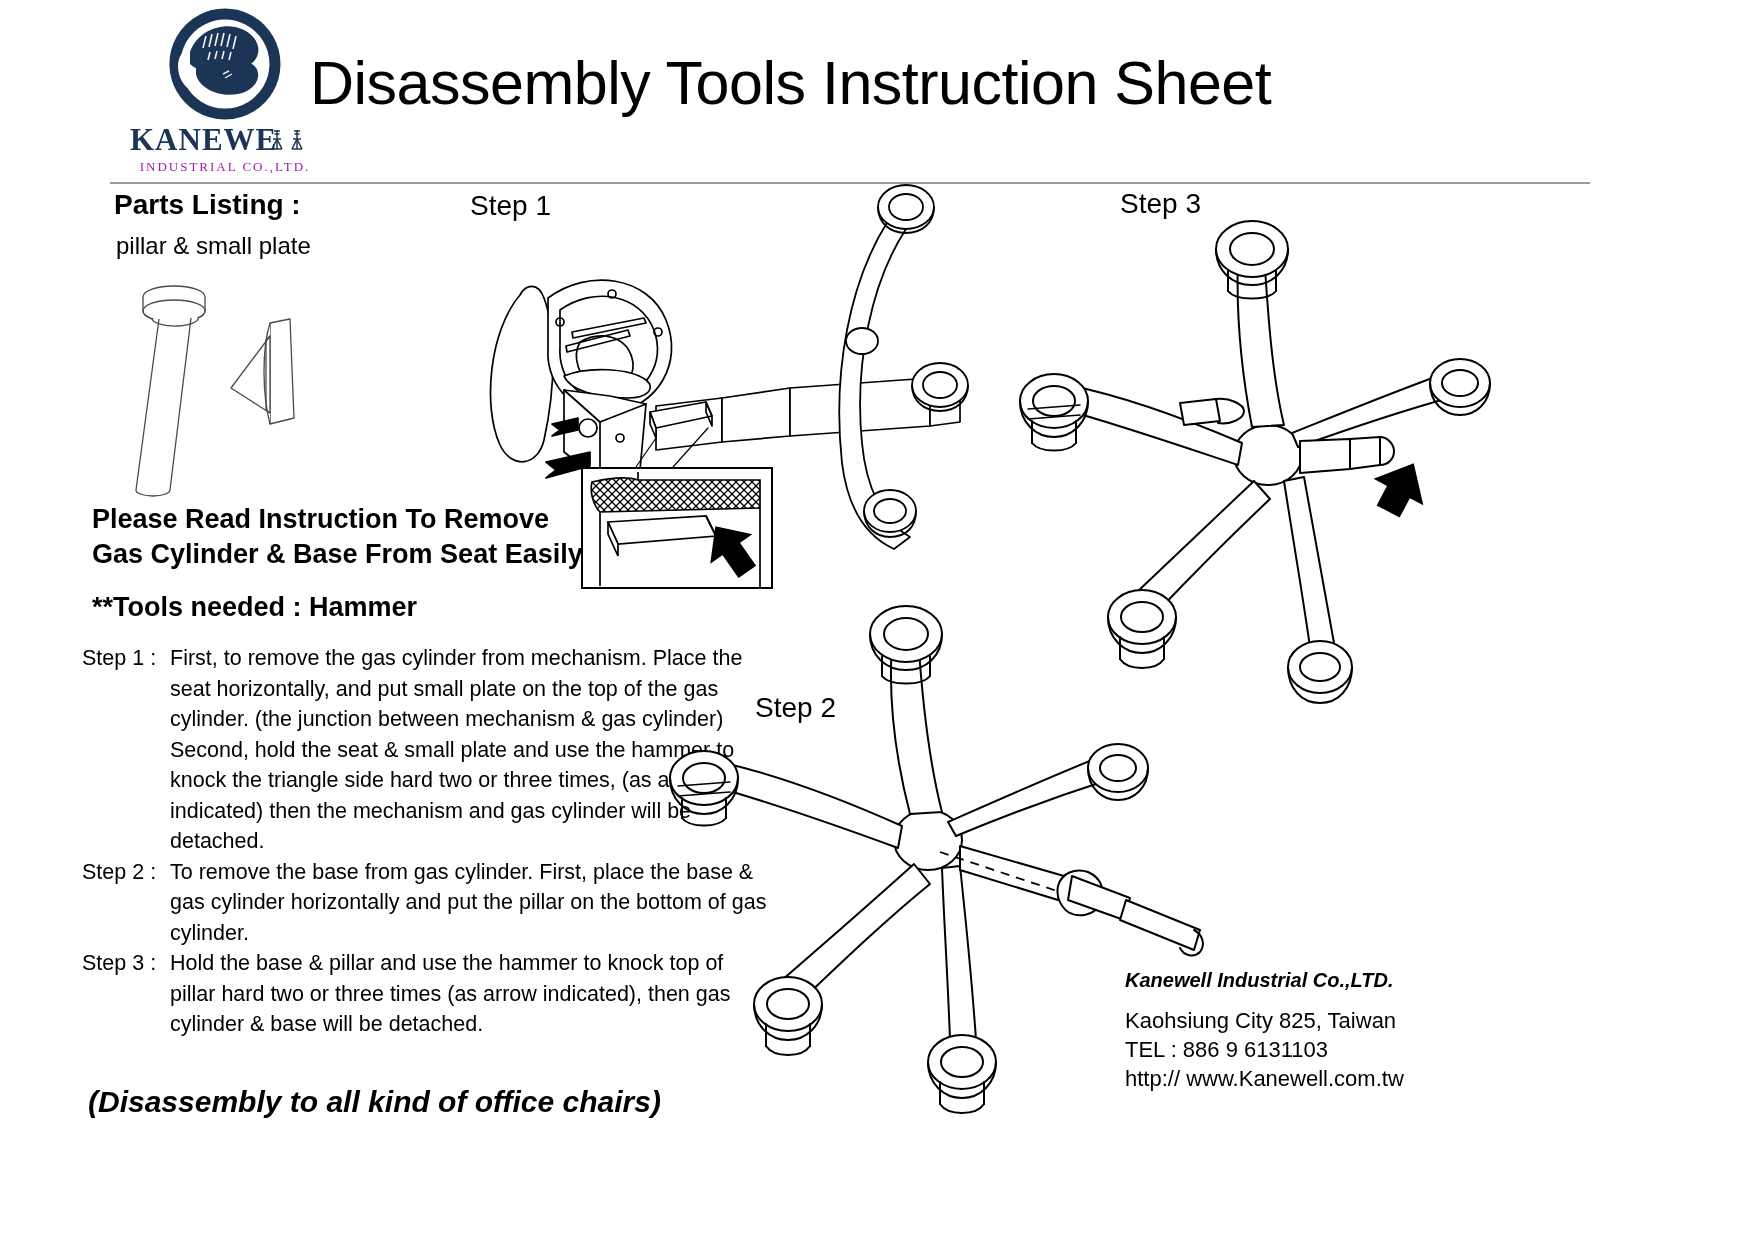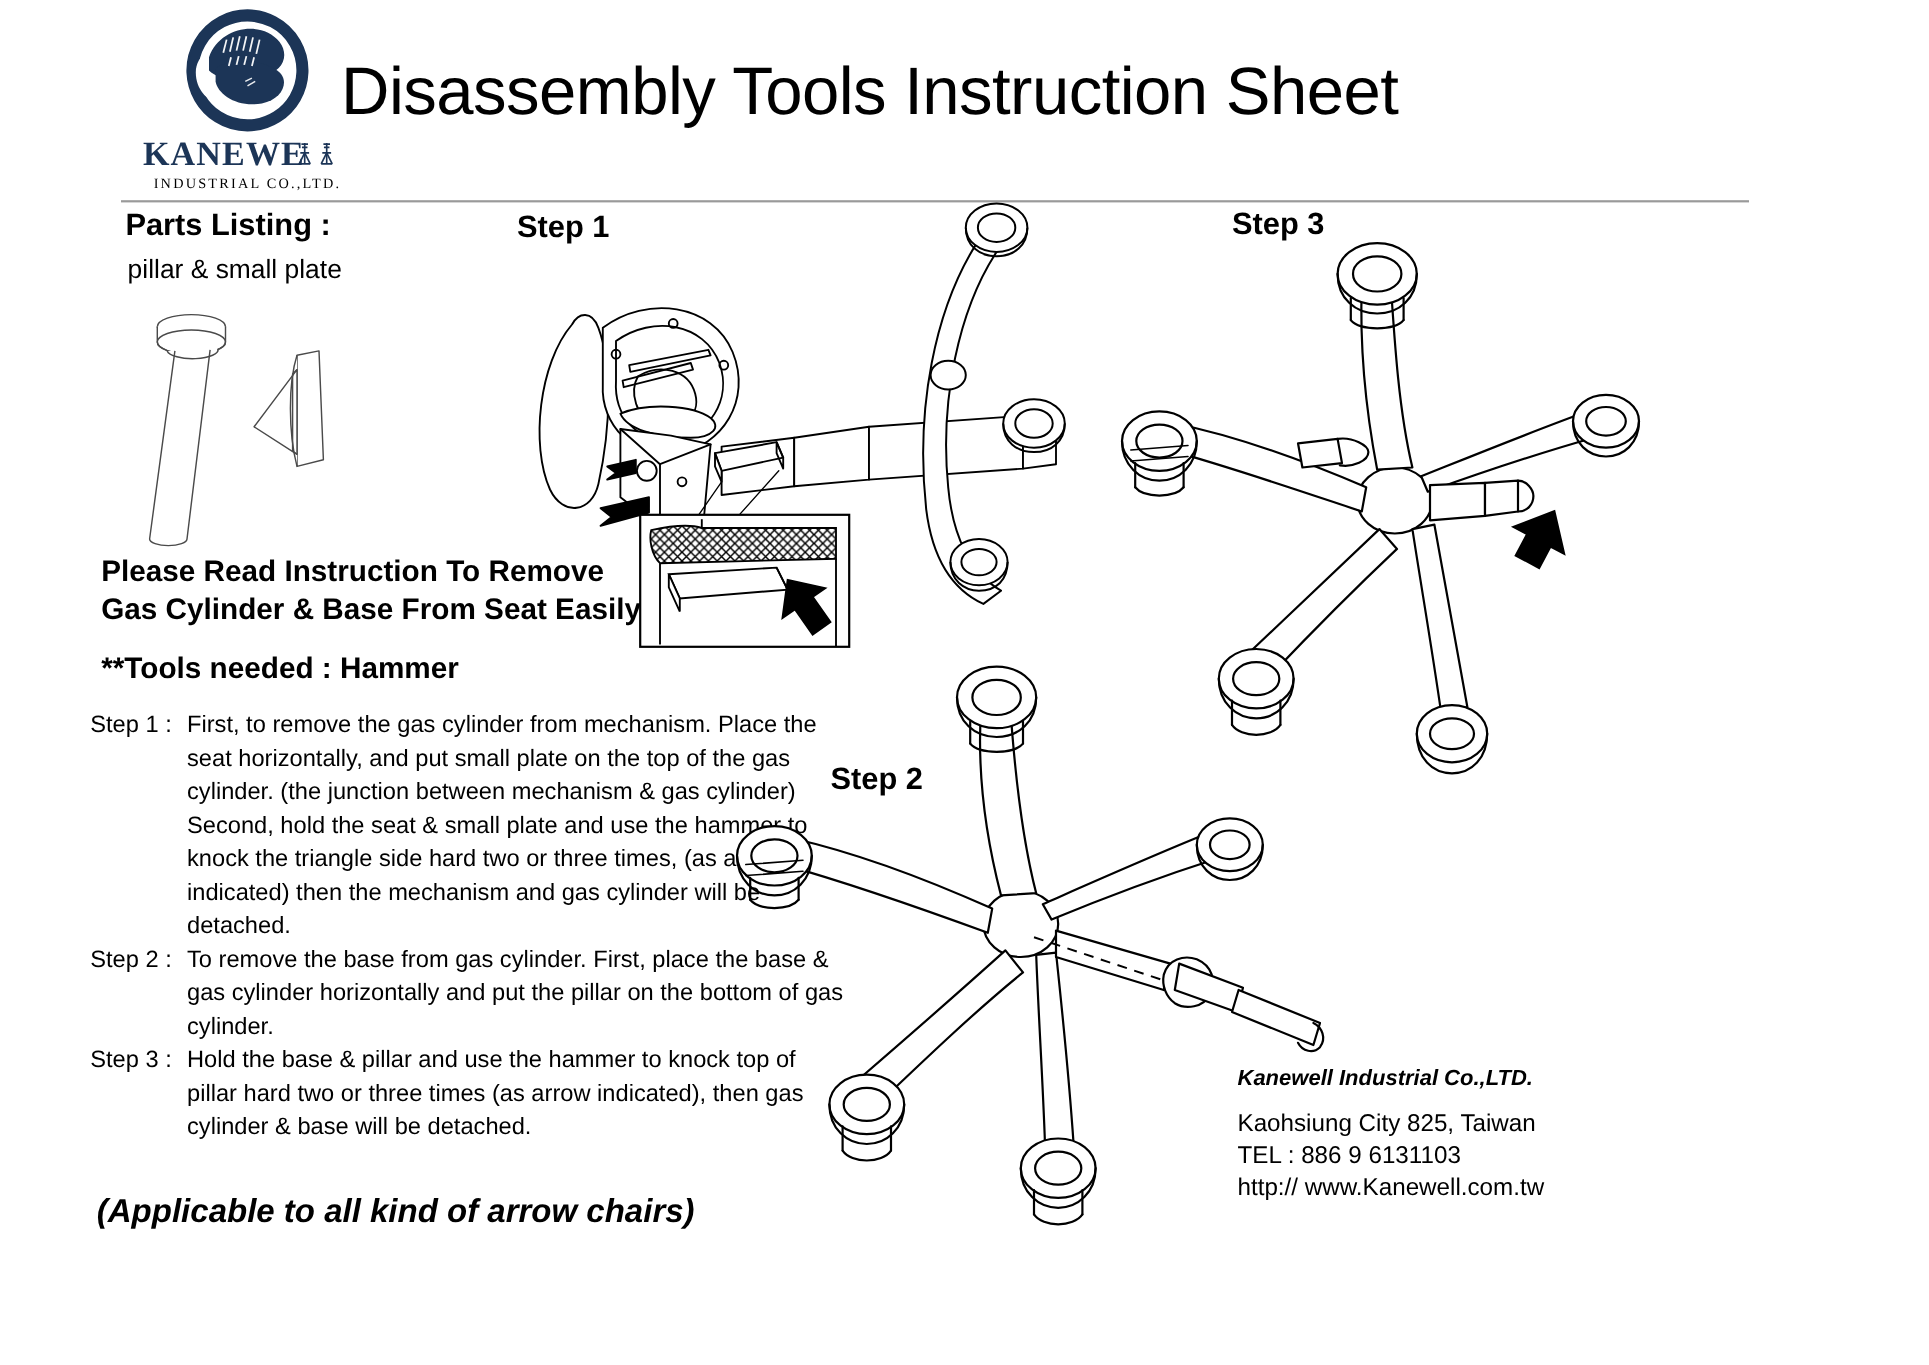--- a/index.html
+++ b/index.html
@@ -42,21 +42,21 @@
   }
   #logo-wordmark .chairglyphs {
     position: absolute;
     right: 2px;
     top: 3px;
   }
   #logo-sub {
     font-family: "Liberation Serif", serif;
     font-size: 13px;
     letter-spacing: 2.0px;
-    color: #000000;
+    color: #a21caf;
     margin-top: 4px;
     white-space: nowrap;
   }
   #doc-title {
     position: absolute;
     left: 310px;
     top: 48px;
     font-size: 61px;
     font-weight: 400;
     letter-spacing: -0.5px;
@@ -128,21 +128,21 @@
     font-size: 30px;
     font-weight: bold;
     font-style: italic;
     white-space: nowrap;
   }
 
   
   .step-caption {
     position: absolute;
     font-size: 28px;
-    font-weight: bold;
+    font-weight: normal;
     white-space: nowrap;
   }
   #caption-step1 { left: 470px; top: 190px; }
   #caption-step2 { left: 755px; top: 692px; }
   #caption-step3 { left: 1120px; top: 188px; text-align: right; }
 
   
   #contact {
     position: absolute;
     left: 1125px;
@@ -271,21 +271,21 @@
     <div class="step-row">
       <div class="step-label">Step 2 :</div>
       <div class="step-body">To remove the base from gas cylinder. First, place the base &amp; gas cylinder horizontally and put the pillar on the bottom of gas cylinder.</div>
     </div>
     <div class="step-row">
       <div class="step-label">Step 3 :</div>
       <div class="step-body">Hold the base &amp; pillar and use the hammer to knock top of pillar hard two or three times (as arrow indicated), then gas cylinder &amp; base will be detached.</div>
     </div>
   </div>
 
-  <div id="applicable">(Applicable to all kind of arrow chairs)</div>
+  <div id="applicable">(Disassembly to all kind of office chairs)</div>
 
   <div class="step-caption" id="caption-step1">Step 1</div>
   <div class="step-caption" id="caption-step2">Step 2</div>
   <div class="step-caption" id="caption-step3">Step 3</div>
 
   <div class="art" style="left:460px; top:190px;">
     <svg width="540" height="410" viewBox="0 0 540 410">
       <g fill="#ffffff" stroke="#000000" stroke-width="1.7" stroke-linejoin="round" stroke-linecap="round">
 
         <path d="M60 105 C30 140 22 215 40 255 C52 280 78 276 84 250 C96 196 96 140 84 108 C78 92 66 94 60 105 Z"></path>

